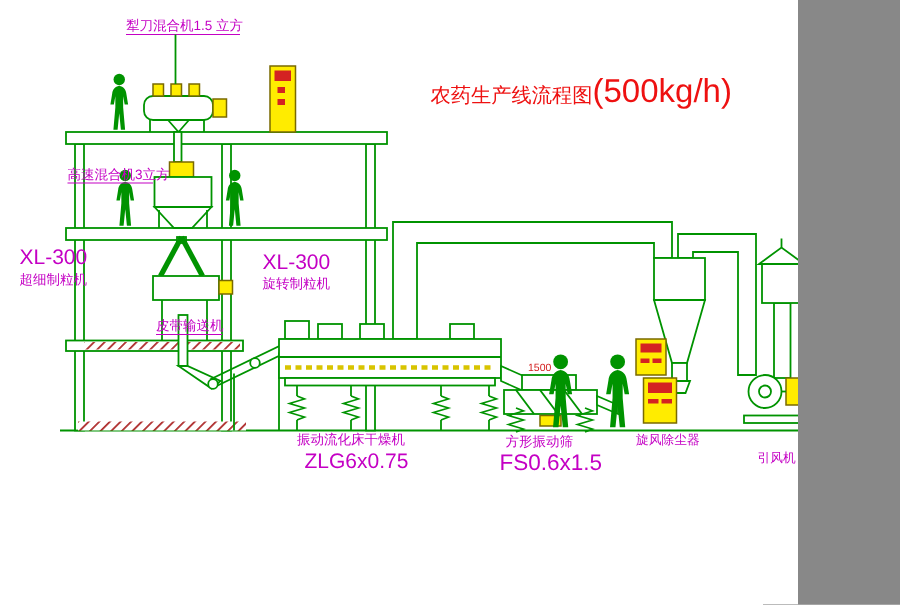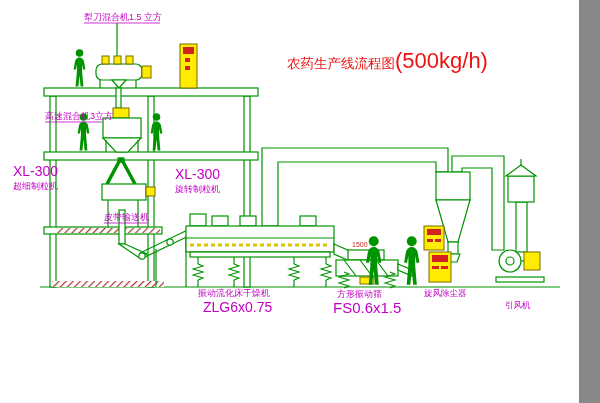--- a/index.html
+++ b/index.html
@@ -1,16 +1,16 @@
 <!DOCTYPE html>
 <html><head>
 <meta charset="utf-8">
 <style>
   html,body{margin:0;padding:0;background:#888;}
-  .canvas{position:relative;width:579px;height:403px;background:#fff;overflow:hidden;
+  .canvas{position:relative;width:532px;height:403px;background:#fff;overflow:hidden;
           font-family:"Liberation Sans","DejaVu Sans",sans-serif;}
   svg{position:absolute;inset:0;}
   svg text{font-family:"Liberation Sans","DejaVu Sans",sans-serif;}
   .g   {fill:none;stroke:#009300;stroke-width:1.2;}
   .gthk{fill:none;stroke:#009300;stroke-width:3.5;}
   .gf  {fill:#ffffff;stroke:#009300;stroke-width:1.2;}
   .yel {fill:#ffec00;stroke:#7a6a00;stroke-width:1;}
   .redm{fill:#d42222;stroke:none;}
   .person{fill:#009300;stroke:none;}
   .mag   {fill:#c400c4;font-size:9px;}

